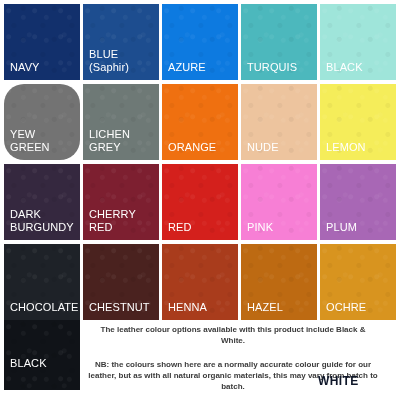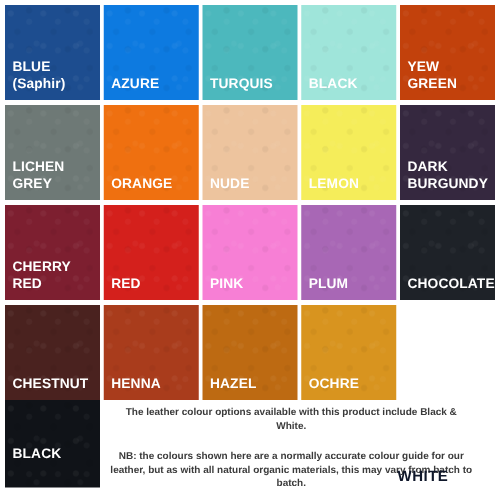--- a/index.html
+++ b/index.html
@@ -60,21 +60,21 @@
   }
 
   .swatch-label {
     position: absolute;
     left: 6px;
     bottom: 6px;
     right: 4px;
     z-index: 2;
     color: #ffffff;
     font-size: 11px;
-    font-weight: bold;
+    font-weight: normal;
     line-height: 13px;
     letter-spacing: .1px;
     white-space: pre-line;
     text-align: left;
   }
 
   
   .black-swatch {
     position: absolute;
     left: 4px;
@@ -119,34 +119,37 @@
     color: #d2d2d2;
     letter-spacing: .4px;
   }
 </style>
 </head>
 <body>
 
 <div id="swatch-board" style="background: rgb(255, 255, 255);">
 
   <div class="swatch-grid">
+      <div class="swatch" style="background: rgb(18, 48, 108);">
+        <span class="swatch-label">NAVY</span>
+      </div>
       <div class="swatch" style="background: rgb(29, 77, 143);">
         <span class="swatch-label">BLUE
 (Saphir)</span>
       </div>
       <div class="swatch" style="background: rgb(13, 122, 224);">
         <span class="swatch-label">AZURE</span>
       </div>
       <div class="swatch" style="background: rgb(76, 184, 189);">
         <span class="swatch-label">TURQUIS</span>
       </div>
       <div class="swatch" style="background: rgb(159, 229, 218);">
         <span class="swatch-label">BLACK</span>
       </div>
-      <div class="swatch" style="background: #c2410c;">
+      <div class="swatch" style="background: #737373; border-radius: 20px;">
         <span class="swatch-label">YEW GREEN</span>
       </div>
       <div class="swatch" style="background: rgb(110, 121, 118);">
         <span class="swatch-label">LICHEN
 GREY</span>
       </div>
       <div class="swatch" style="background: rgb(239, 112, 16);">
         <span class="swatch-label">ORANGE</span>
       </div>
       <div class="swatch" style="background: rgb(237, 196, 158);">

